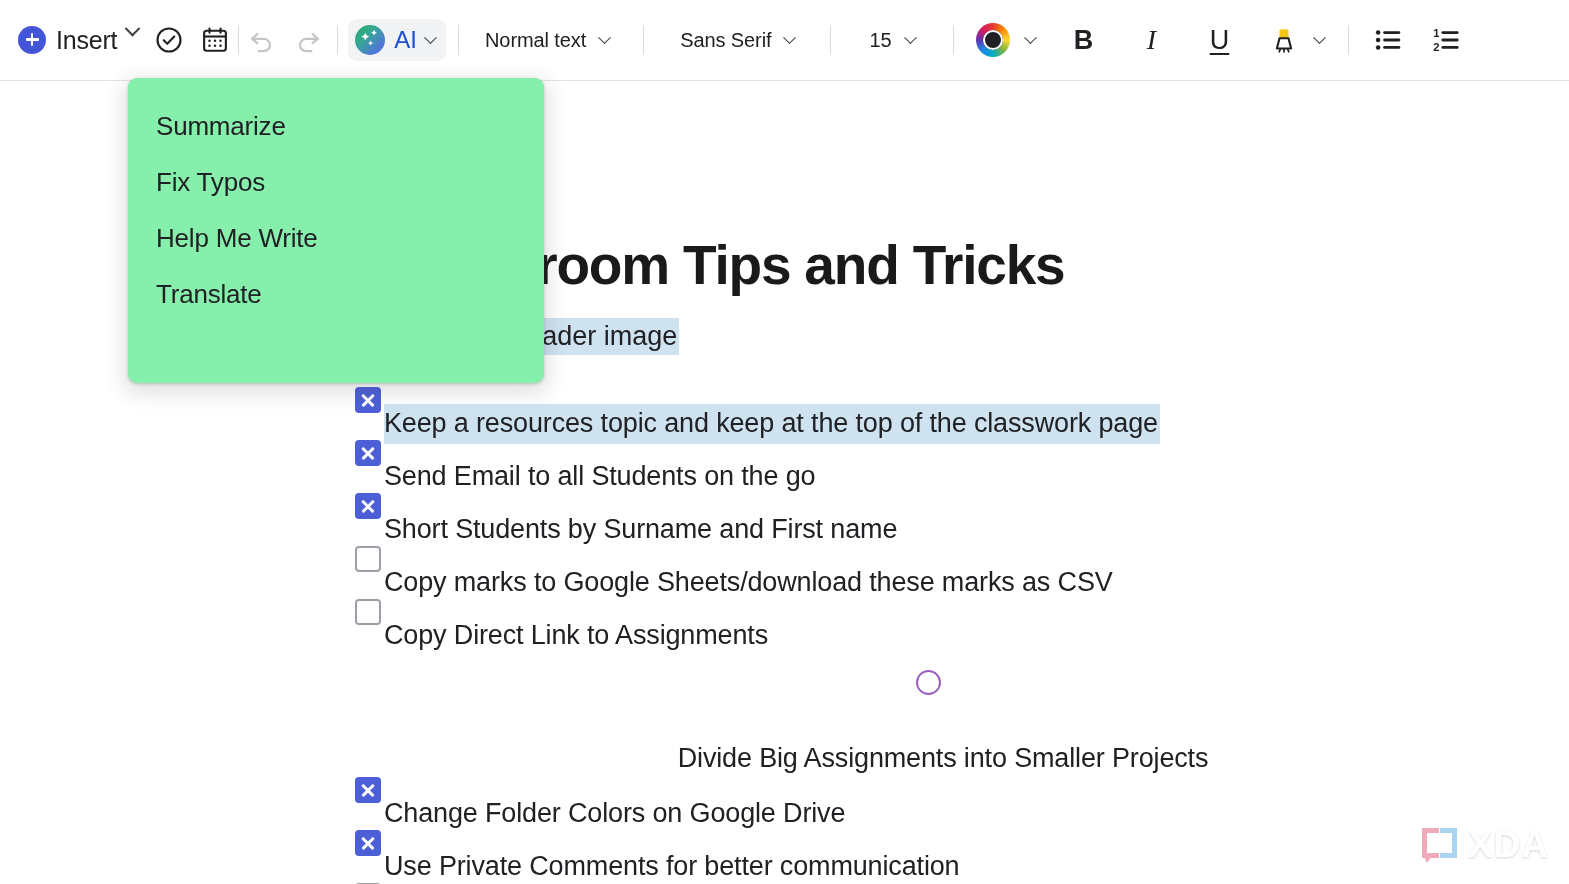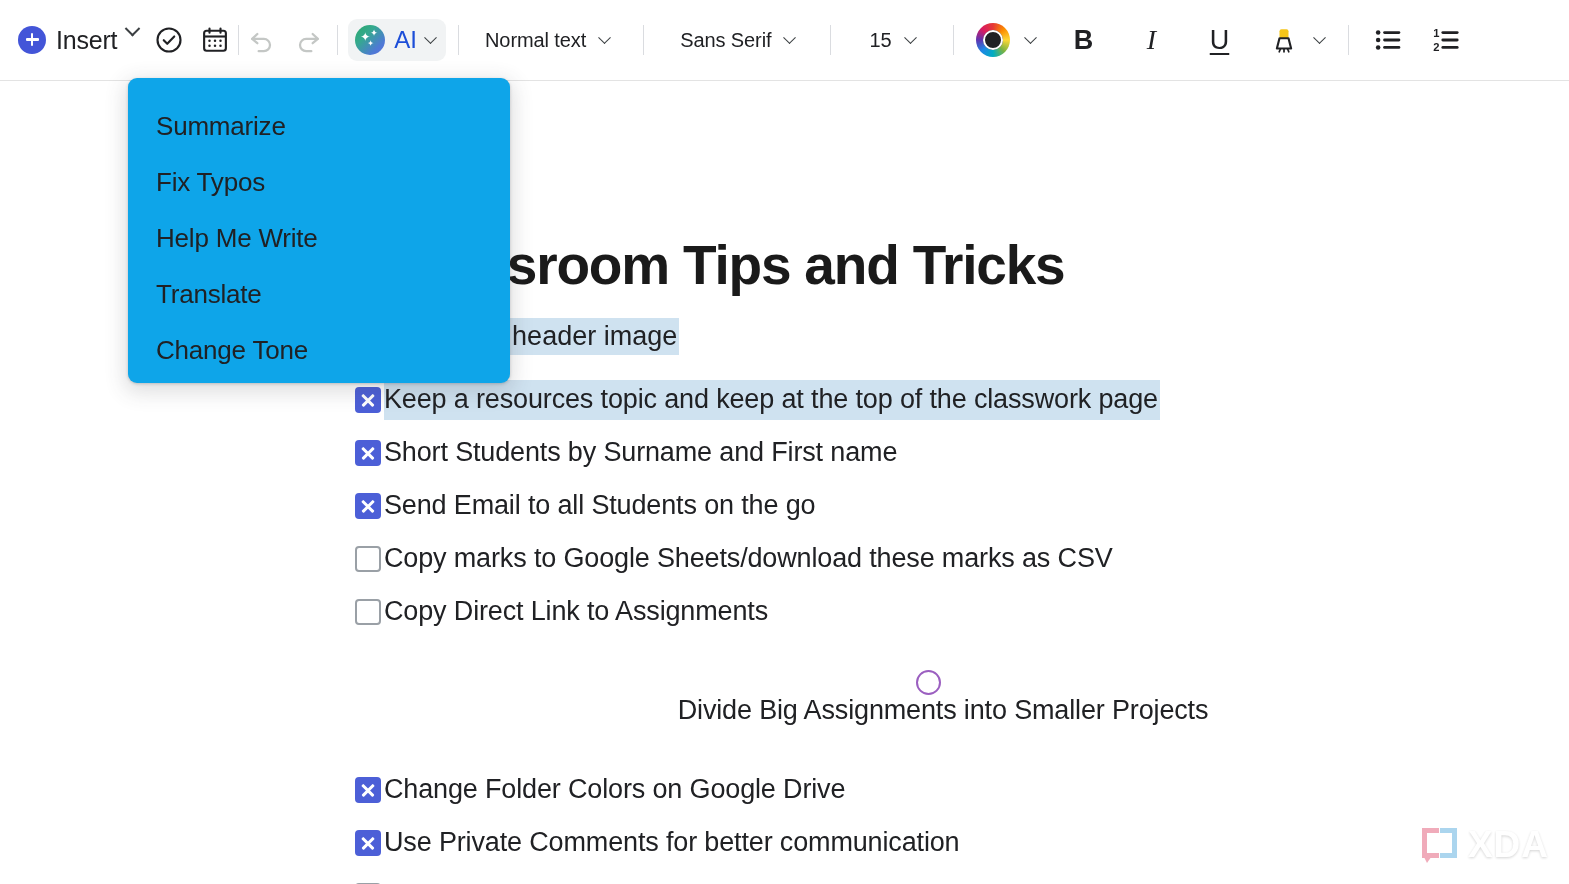--- a/index.html
+++ b/index.html
@@ -227,20 +227,21 @@
   .ck-box.unchecked {
     background: #ffffff;
     border: 2px solid #9aa0a6;
   }
 
   .ck-text {
     font-size: 27px;
     color: #202124;
     white-space: nowrap;
     letter-spacing: -0.15px;
+    margin-top: 48px;
   }
   .ck-text.hl { background: #cfe2f0; padding: 4px 2px 5px 0px; }
 
   
   .bullet-row {
     display: flex;
     align-items: center;
     height: 53px;
     margin-left: 26px;
     margin-top: 32px;
@@ -252,23 +253,23 @@
     border: 2px solid #9b5fc0;
     flex: none;
     margin-right: 30px;
   }
 
   
   .ai-menu {
     position: absolute;
     top: 78px;
     left: 128px;
-    width: 382px;
+    width: 416px;
     height: 305px;
-    background: #0ea5e9;
+    background: #86efac;
     border-radius: 9px;
     box-shadow: 0 1px 3px rgba(60,64,67,0.25), 0 6px 20px 4px rgba(60,64,67,0.16);
     z-index: 20;
     padding-top: 20px;
   }
   .ai-item {
     height: 56px;
     display: flex;
     align-items: center;
     padding-left: 28px;
@@ -462,26 +463,26 @@
 
   <div class="check-list">
 
     <div class="ck-row">
       <span class="ck-box checked"></span>
       <span class="ck-text hl">Keep a resources topic and keep at the top of the classwork page</span>
     </div>
 
     <div class="ck-row">
       <span class="ck-box checked"></span>
+      <span class="ck-text">Send Email to all Students on the go</span>
+    </div>
+
+    <div class="ck-row">
+      <span class="ck-box checked"></span>
       <span class="ck-text">Short Students by Surname and First name</span>
-    </div>
-
-    <div class="ck-row">
-      <span class="ck-box checked"></span>
-      <span class="ck-text">Send Email to all Students on the go</span>
     </div>
 
     <div class="ck-row">
       <span class="ck-box unchecked"></span>
       <span class="ck-text">Copy marks to Google Sheets/download these marks as CSV</span>
     </div>
 
     <div class="ck-row">
       <span class="ck-box unchecked"></span>
       <span class="ck-text">Copy Direct Link to Assignments</span>
@@ -517,14 +518,13 @@
     <span class="xda-text">XDA</span>
   </div>
 
 </div>
 
 <div class="ai-menu">
   <div class="ai-item">Summarize</div>
   <div class="ai-item">Fix Typos</div>
   <div class="ai-item">Help Me Write</div>
   <div class="ai-item">Translate</div>
-  <div class="ai-item">Change Tone</div>
 </div>
 
 </body></html>

